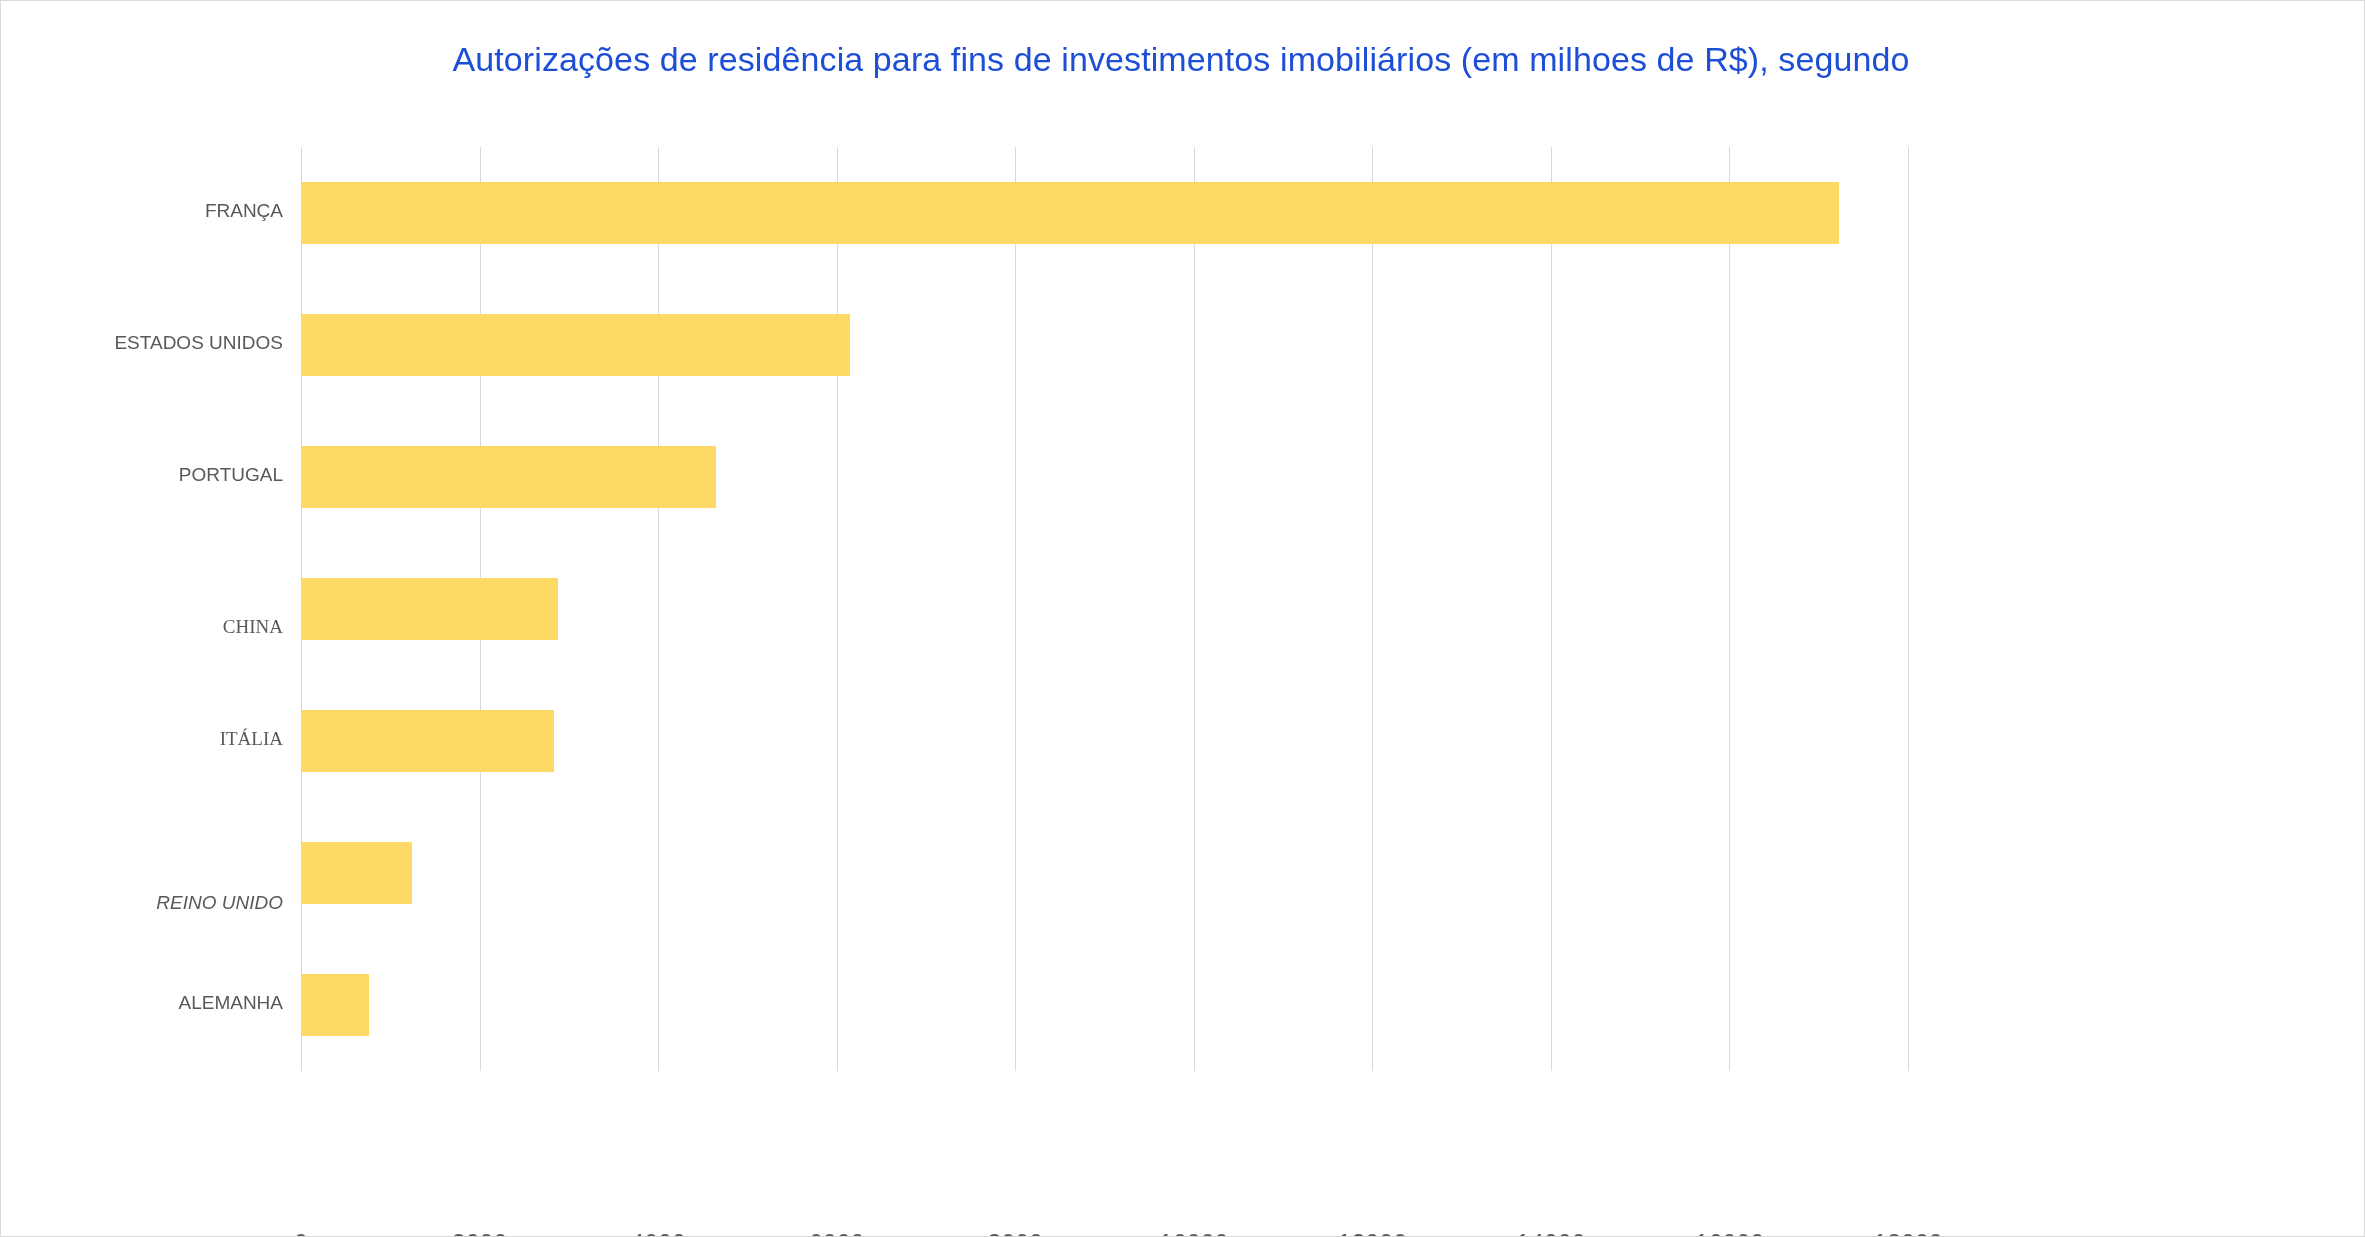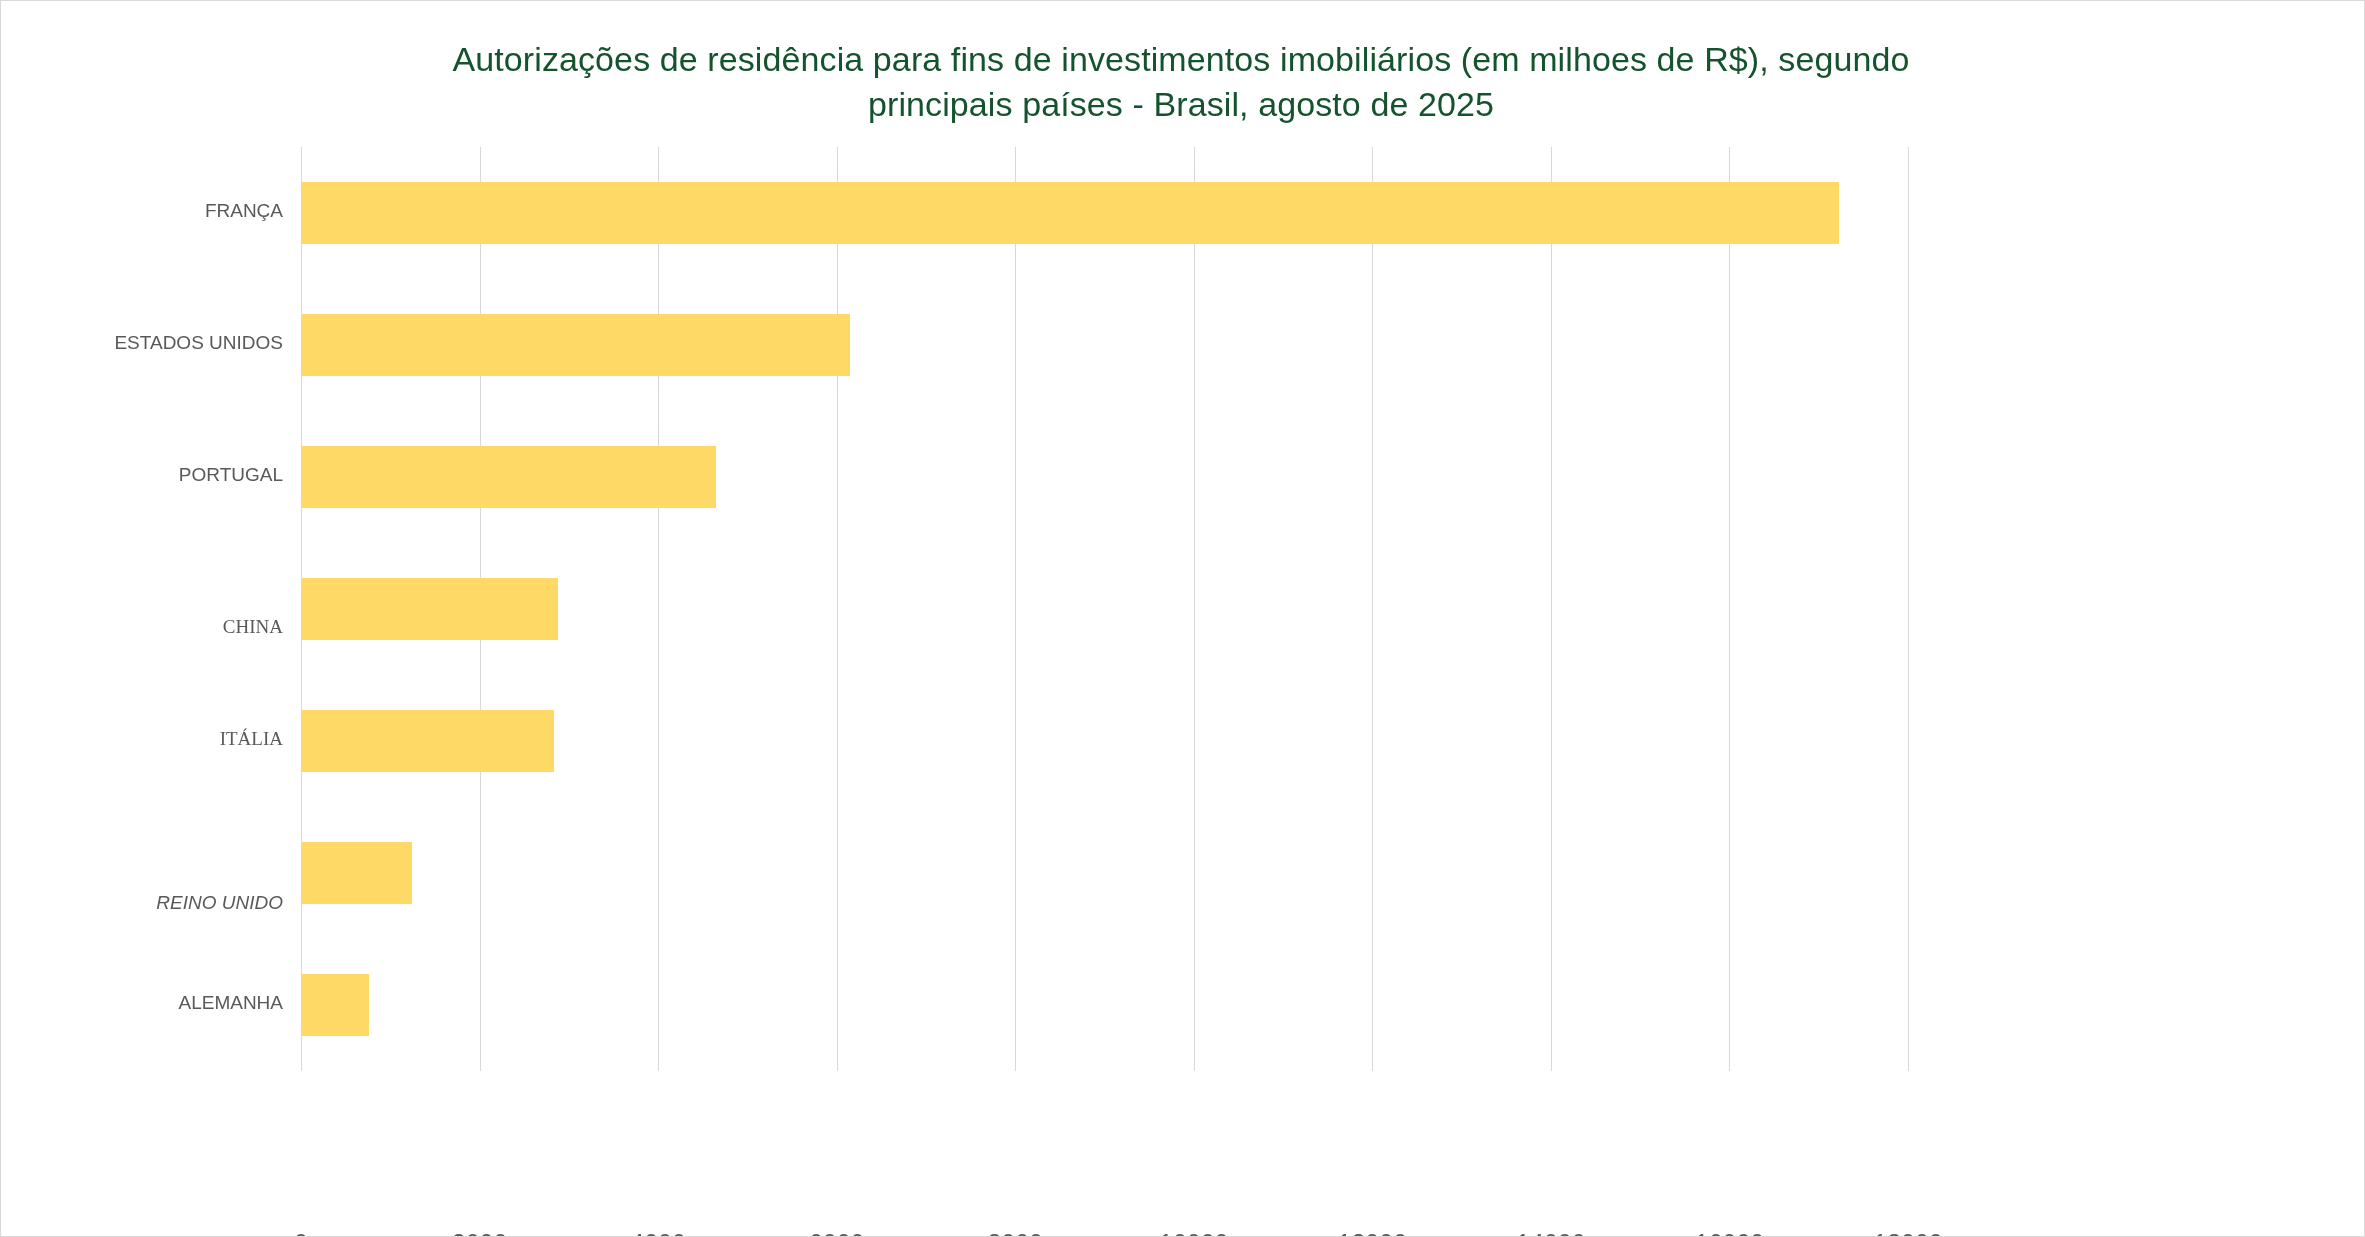--- a/index.html
+++ b/index.html
@@ -23,21 +23,21 @@
 
   
   .chart-title {
     position: absolute;
     left: 150px;
     top: 36px;
     width: 2060px;
     text-align: center;
     font-size: 34px;
     line-height: 1.32;
-    color: #14532d;
+    color: #1d4ed8;
     font-weight: normal;
     letter-spacing: 0.1px;
   }
 
   
   #plot {
     position: absolute;
     left: 300px;
     top: 146px;
     width: 1607px;
@@ -96,21 +96,20 @@
     white-space: nowrap;
   }
 </style>
 </head>
 <body>
 
 <div id="chart-frame">
 
   <div class="chart-title">
     <span>Autorizações de residência para fins de investimentos imobiliários (em milhoes de R$), segundo</span><br>
-    <span>principais países - Brasil,  agosto de 2025</span>
   </div>
 
   <div id="plot">
       <div class="gridline axis-line" style="left: 0px;"></div>
       <div class="x-tick-label" style="left: 0px;">0</div>
       <div class="gridline" style="left: 178.556px;"></div>
       <div class="x-tick-label" style="left: 178.556px;">2000</div>
       <div class="gridline" style="left: 357.111px;"></div>
       <div class="x-tick-label" style="left: 357.111px;">4000</div>
       <div class="gridline" style="left: 535.667px;"></div>

